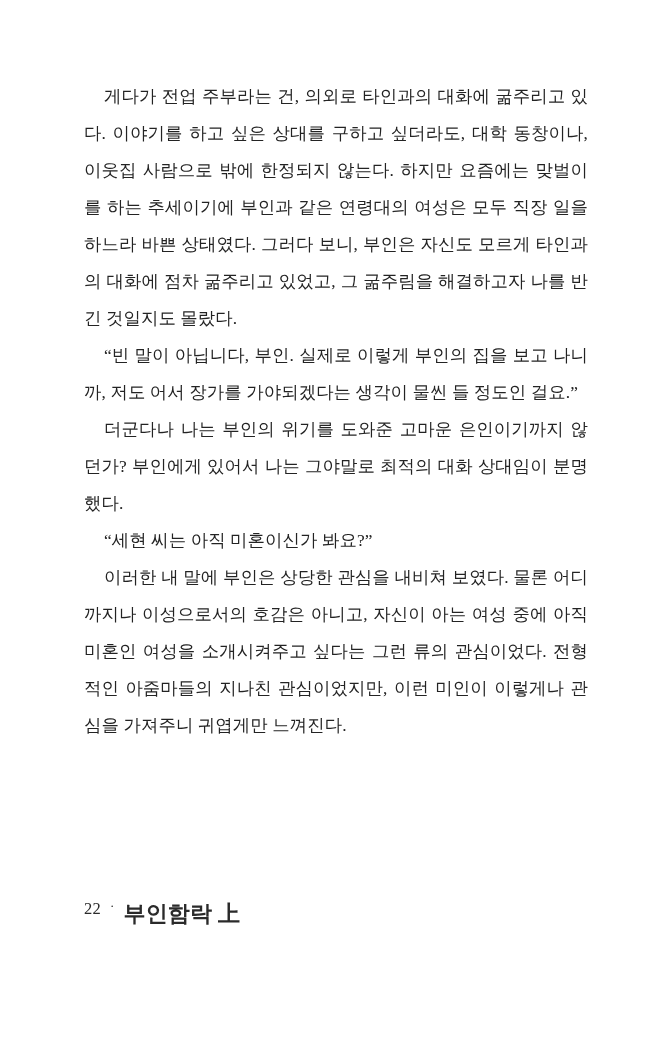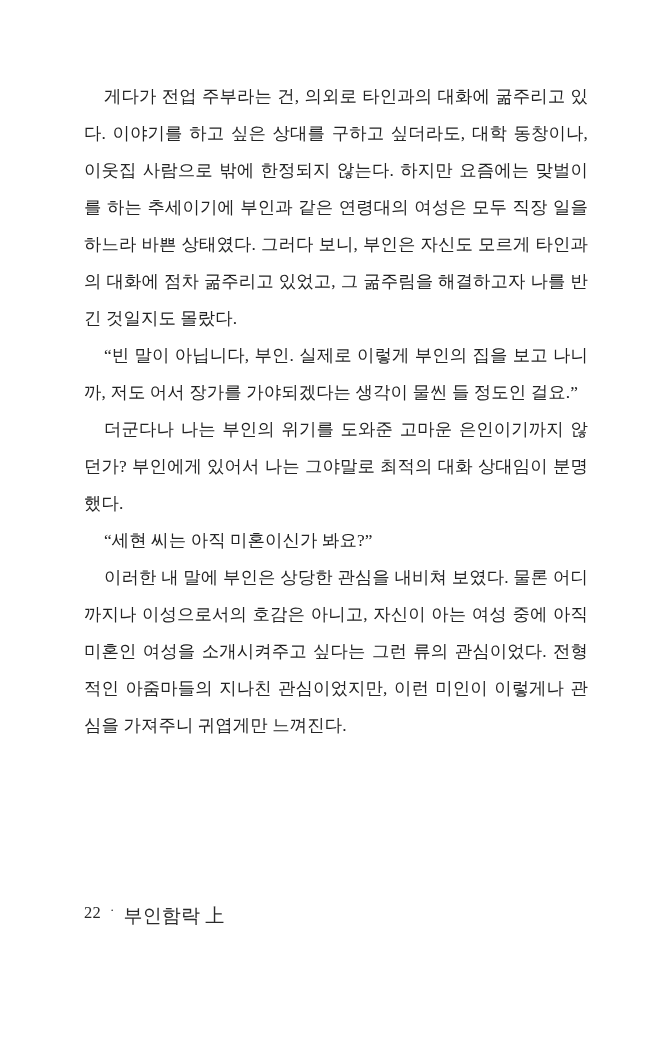--- a/index.html
+++ b/index.html
@@ -50,21 +50,22 @@
     font-family: "Liberation Serif", "DejaVu Serif", serif;
     margin-right: 9px;
   }
   .footer .sep {
     margin-right: 9px;
     font-size: 13px;
     position: relative;
     top: -1px;
   }
   .footer .book-title {
-    font-size: 19px;
+    font-size: 22px;
+    font-weight: bold;
   }
 </style>
 </head>
 <body>
 
 <div class="page">
   <div class="body-text">
     <p class="para">게다가 전업 주부라는 건, 의외로 타인과의 대화에 굶주리고 있다. 이야기를 하고 싶은 상대를 구하고 싶더라도, 대학 동창이나, 이웃집 사람으로 밖에 한정되지 않는다. 하지만 요즘에는 맞벌이를 하는 추세이기에 부인과 같은 연령대의 여성은 모두 직장 일을 하느라 바쁜 상태였다. 그러다 보니, 부인은 자신도 모르게 타인과의 대화에 점차 굶주리고 있었고, 그 굶주림을 해결하고자 나를 반긴 것일지도 몰랐다.</p>
     <p class="para">“빈 말이 아닙니다, 부인. 실제로 이렇게 부인의 집을 보고 나니까, 저도 어서 장가를 가야되겠다는 생각이 물씬 들 정도인 걸요.”</p>
     <p class="para">더군다나 나는 부인의 위기를 도와준 고마운 은인이기까지 않던가? 부인에게 있어서 나는 그야말로 최적의 대화 상대임이 분명했다.</p>

